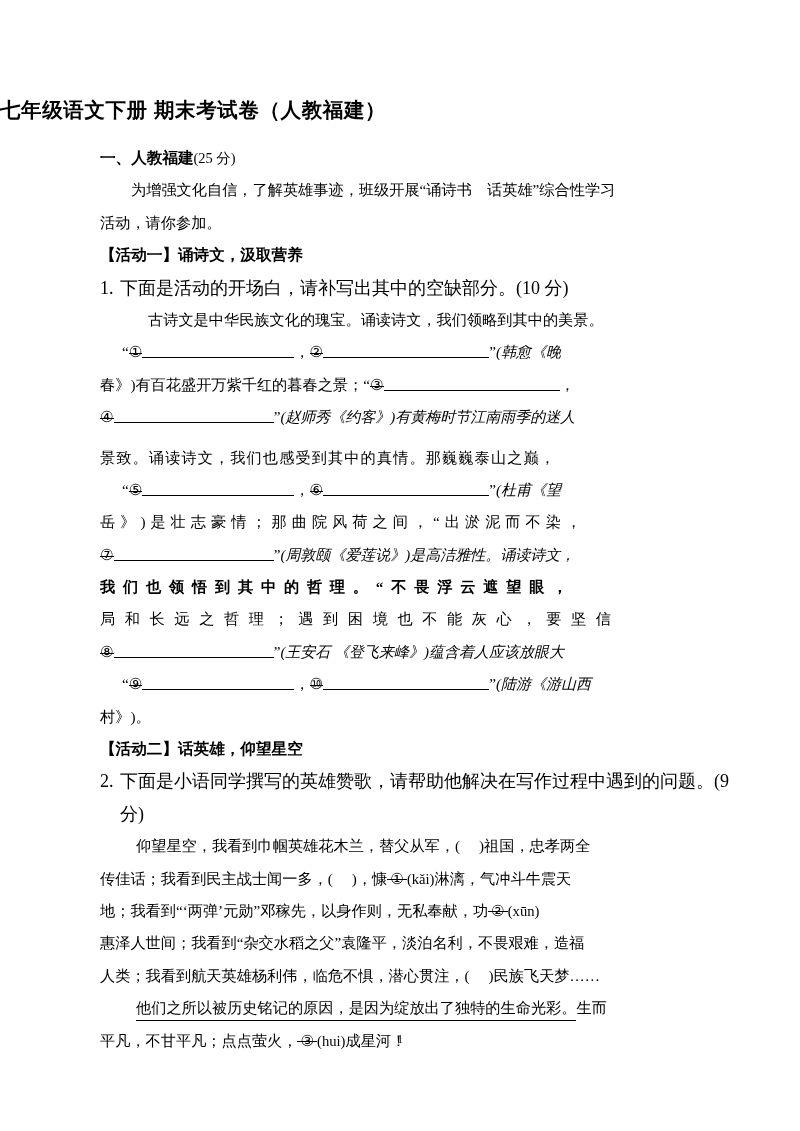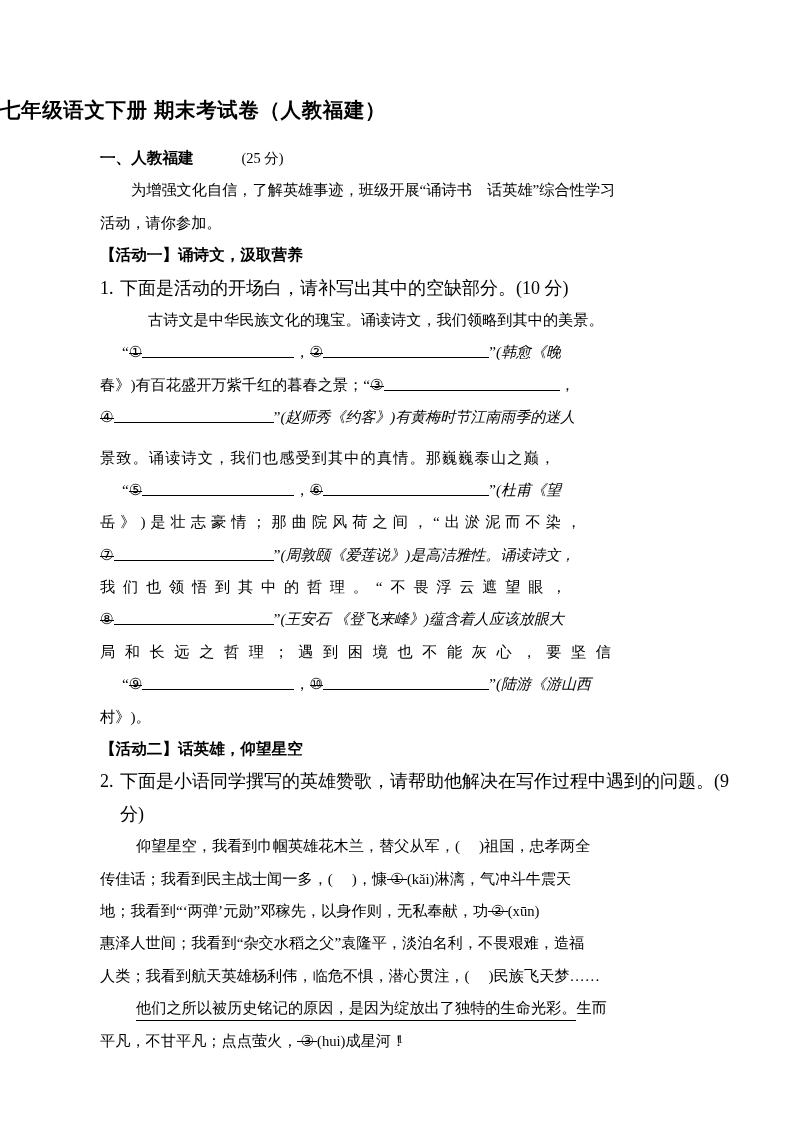--- a/index.html
+++ b/index.html
@@ -54,21 +54,20 @@
 
   
   .heading {
     font-family: "Liberation Serif", "DejaVu Serif", serif;
     font-weight: bold;
     font-size: 15.6px;
   }
   .heading .pts {
     font-weight: normal;
     font-size: 14.4px;
-    margin-left: 48px;
   }
 
   
   .qline {
     font-size: 18px;
   }
   .qnum {
     display: inline-block;
     width: 20px;
   }
@@ -76,21 +75,21 @@
   
   .passage {
     font-family: "Liberation Serif", "DejaVu Serif", serif;
     font-size: 15.2px;
   }
   .indent2 { padding-left: 31px; }
 
   
   .sp1 { letter-spacing: 1.1px; margin-top: 8px; }
   .sp3 { letter-spacing: 5.0px; }
-  .sp4 { letter-spacing: 7.8px; }
+  .sp4 { letter-spacing: 7.8px; font-weight: bold; }
   .sp5 { letter-spacing: 9.6px; }
 
   
   .blank {
     display: inline-block;
     border-bottom: 1.3px solid #000;
     vertical-align: baseline;
     height: 17px;
     margin-bottom: -1px;
   }
@@ -181,25 +180,25 @@
     </div>
 
     <div class="line passage sp3">岳》)是壮志豪情；那曲院风荷之间，“出淤泥而不染，</div>
 
     <div class="line passage">
       <span class="num-circ">⑦</span><span class="blank" style="width:160px"></span><span>”</span><span class="src">(周敦颐《爱莲说》)是高洁雅性。诵读诗文，</span>
     </div>
 
     <div class="line passage sp4">我们也领悟到其中的哲理。“不畏浮云遮望眼，</div>
 
+    <div class="line passage sp5">局和长远之哲理；遇到困境也不能灰心，要坚信</div>
+
     <div class="line passage">
       <span class="num-circ">⑧</span><span class="blank" style="width:160px"></span><span>”</span><span class="src">(王安石 《登飞来峰》)蕴含着人应该放眼大</span>
     </div>
-
-    <div class="line passage sp5">局和长远之哲理；遇到困境也不能灰心，要坚信</div>
 
     <div class="line passage" style="padding-left:22px">
       <span>“</span><span class="num-circ">⑨</span><span class="blank" style="width:152px"></span><span>，</span><span class="num-circ">⑩</span><span class="blank" style="width:166px"></span><span>”</span><span class="src">(陆游《游山西</span>
     </div>
 
     <div class="line passage">村》)。</div>
 
     <div class="line heading">【活动二】话英雄，仰望星空</div>
 
     <div class="line qline">

